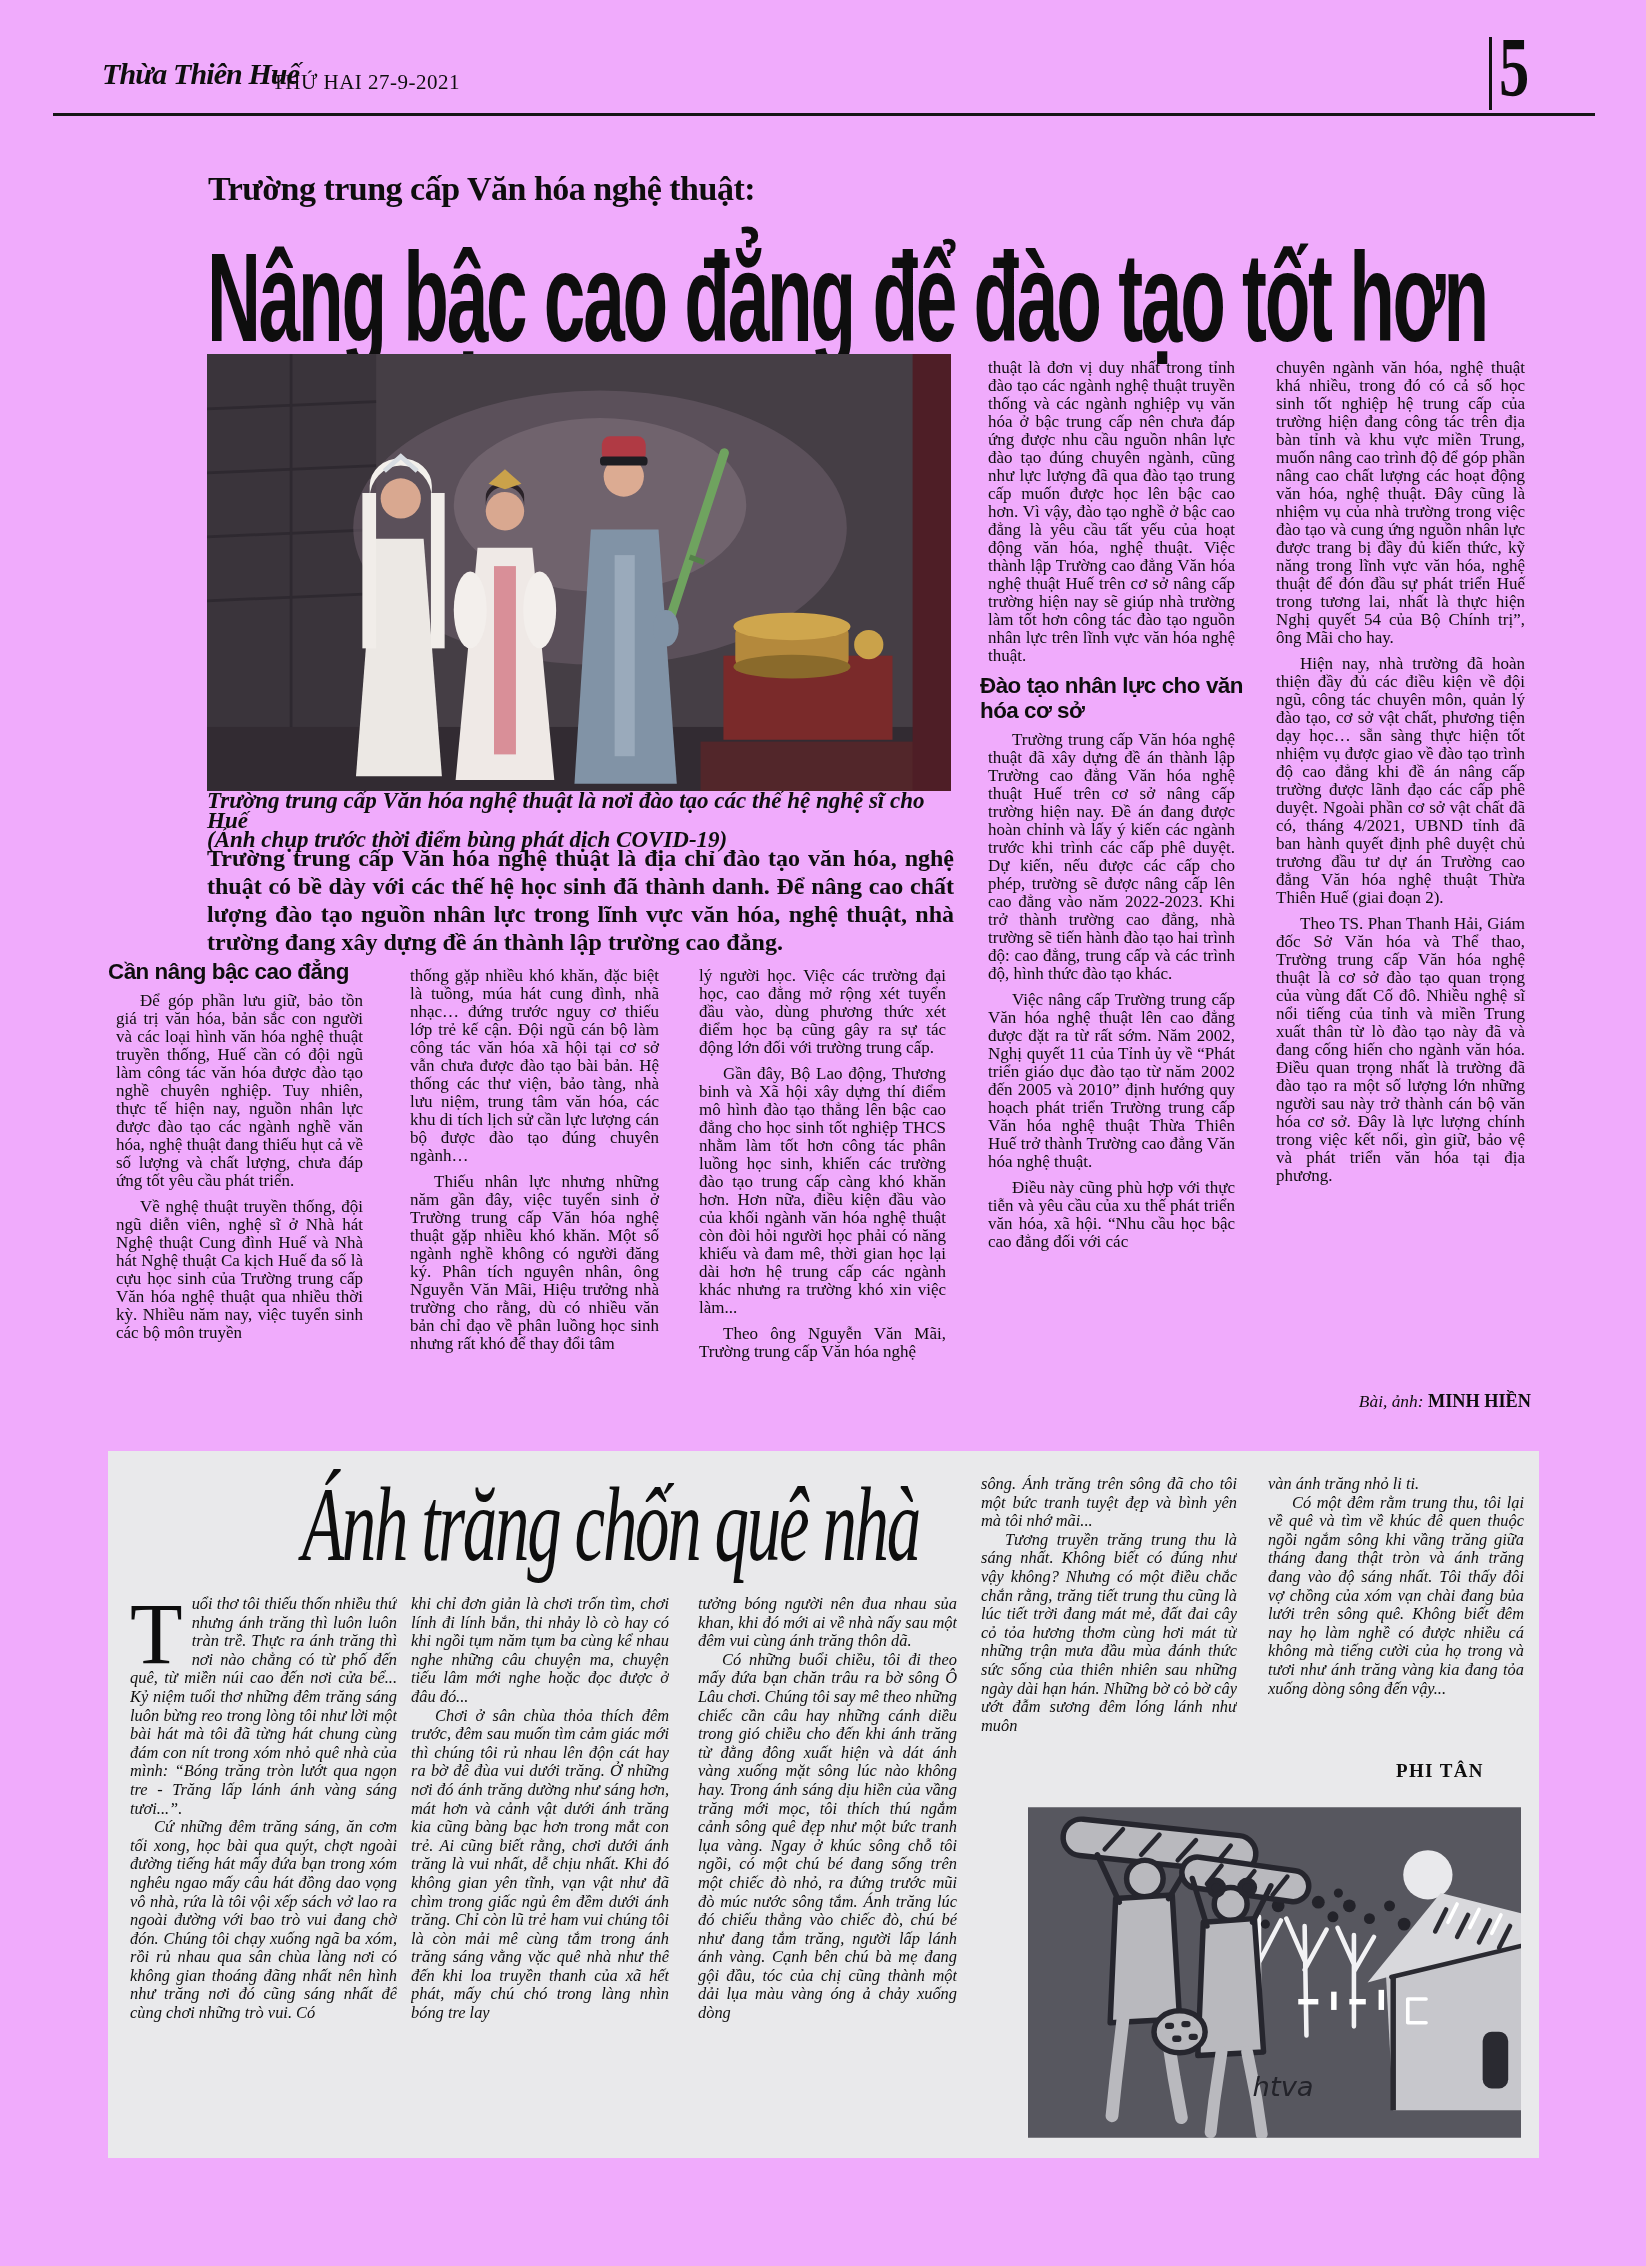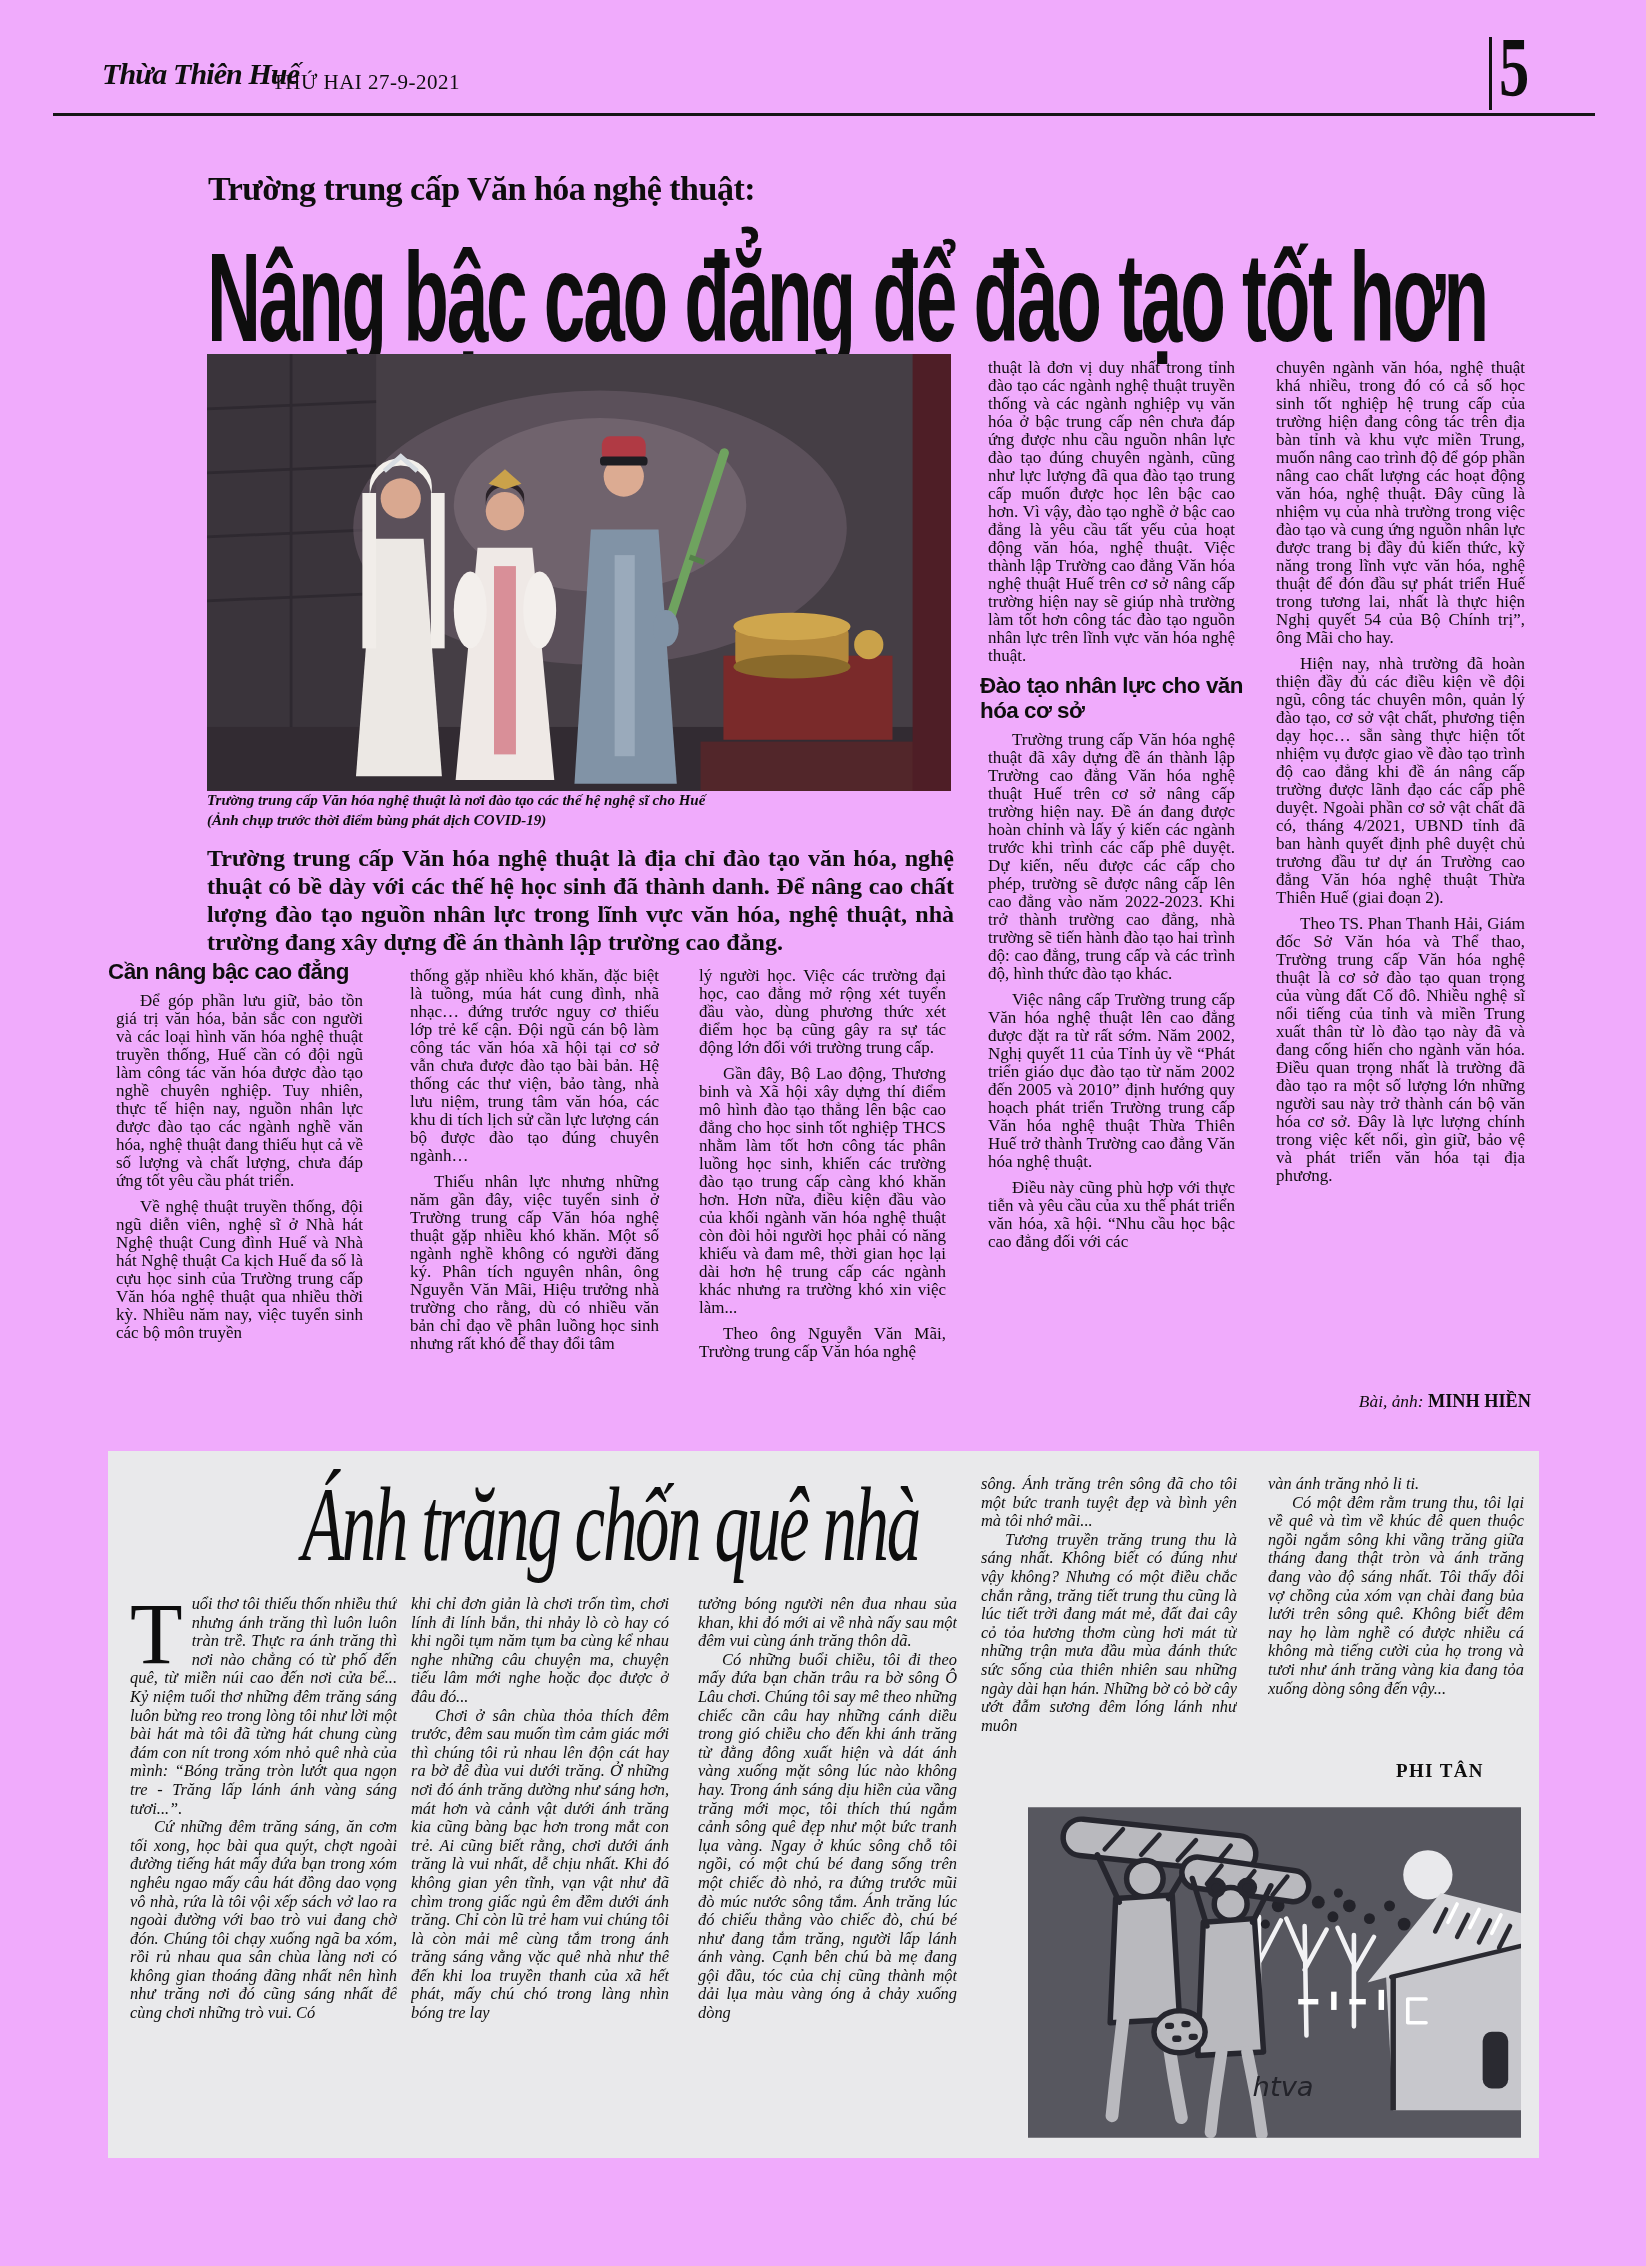--- a/index.html
+++ b/index.html
@@ -16,21 +16,21 @@
                transform:scaleX(.72);transform-origin:left top;}
   .header-rule{left:53px;top:113px;width:1542px;height:2.7px;background:#161616;}
 
   
   .kicker{left:208px;top:170px;font-weight:bold;font-size:34px;letter-spacing:-0.5px;}
   .headline{left:207px;top:225px;white-space:nowrap;font-family:"Liberation Sans",sans-serif;
             font-weight:700;font-size:89px;letter-spacing:-2.7px;
             transform:scale(.84,1.42);transform-origin:left top;}
   .photo-frame{left:207px;top:354px;width:744px;height:437px;overflow:hidden;background:#453e45;}
   .caption{left:207px;top:791px;width:746px;font-weight:bold;font-style:italic;
-           font-size:15px;line-height:19.6px;}
+           font-size:23px;line-height:19.6px;}
   .caption p{margin:0;}
   .lede{left:207px;top:844px;width:747px;font-weight:bold;font-size:24px;line-height:28px;text-align:justify;}
 
   .news-col{position:absolute;text-align:justify;font-size:17px;line-height:18px;overflow:hidden;}
   .news-col .para{margin:8px;}
   .news-col .para.indent{text-indent:24px;}
   .col-subhead{font-family:"Liberation Sans",sans-serif;font-weight:bold;font-size:22.4px;
                line-height:1.12;letter-spacing:-0.5px;margin:0 0 4.6px 0;}
   .col-subhead:not(:first-child){margin-top:6.4px;}
   .byline{left:1268px;top:1391px;width:263px;text-align:right;font-size:17.4px;}

